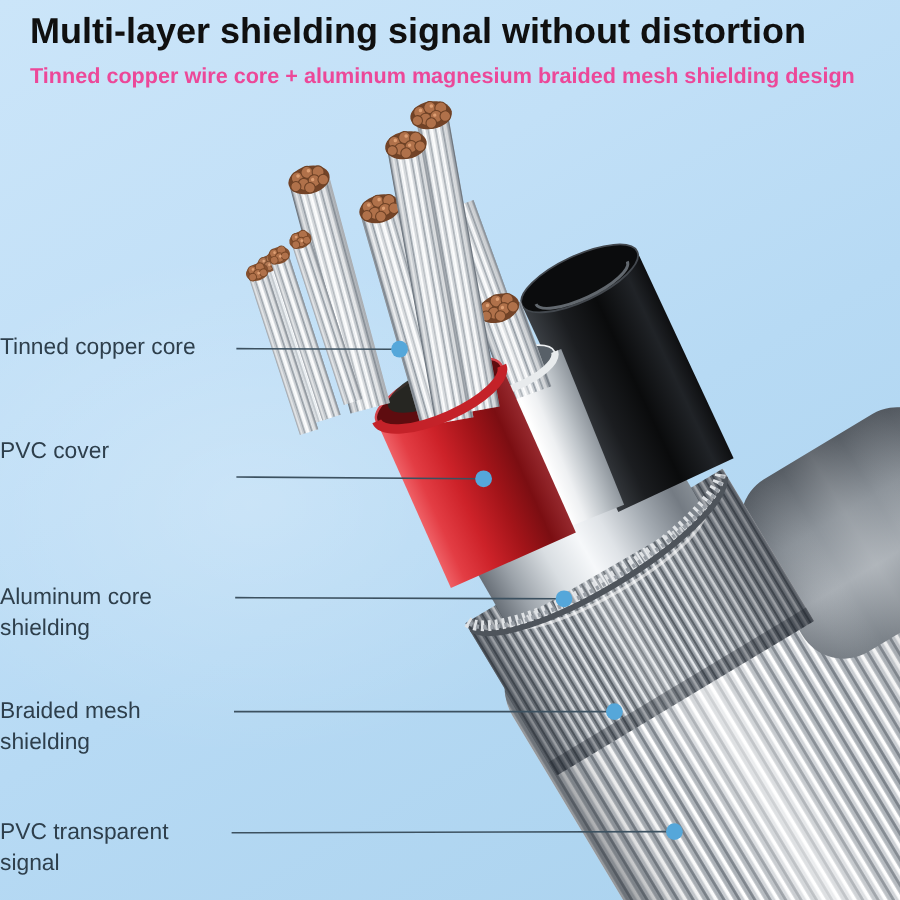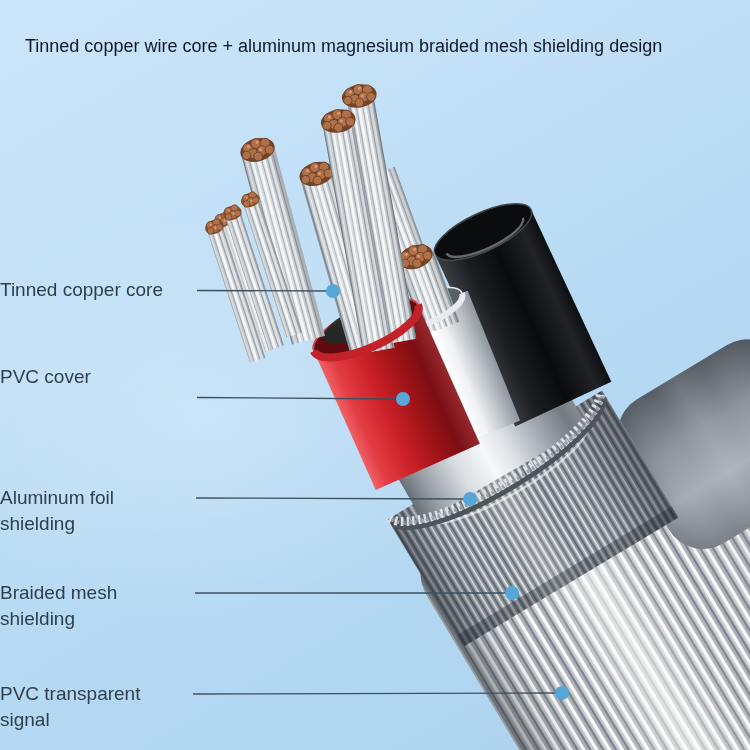--- a/index.html
+++ b/index.html
@@ -7,34 +7,35 @@
     width:750px;height:750px;overflow:hidden;position:relative;
     font-family:"Liberation Sans", sans-serif;
     background:linear-gradient(150deg,#cbe5f9 0%,#c2e0f7 30%,#b7daf4 55%,#aad2ee 100%);
   }
   .sheen{
     position:absolute;left:0;top:0;width:750px;height:750px;pointer-events:none;
     background:radial-gradient(ellipse 420px 300px at 28% 56%, rgba(255,255,255,0.22), rgba(255,255,255,0) 70%);
   }
   .hdr{position:absolute;left:25px;top:10px;width:700px;}
   .title{font-size:30px;font-weight:600;color:#101010;letter-spacing:0px;}
-  .subtitle{margin-top:26px;font-size:18px;font-weight:400;color:#0f172a;}
+  .subtitle{margin-top:9px;font-size:18px;font-weight:700;color:#ec4899;}
   .callout{
     position:absolute;left:0;width:192px;text-align:left;
     font-size:19px;color:#2e3f4c;line-height:26px;height:26px;
   }
   #co0{top:277px;} #co1{top:364px;} #co2{top:485px;} #co3{top:580px;} #co4{top:681px;}
   svg{position:absolute;left:0;top:0;}
 </style>
 </head>
 <body>
 
 <div class="sheen"></div>
 
 <div class="hdr">
+  <div class="title">Multi-layer shielding signal without distortion</div>
   <div class="subtitle">Tinned copper wire core + aluminum magnesium braided mesh shielding design</div>
 </div>
 
 <svg width="750" height="750" viewBox="0 0 750 750">
   <defs>
     <pattern id="pStrand" width="6" height="10" patternUnits="userSpaceOnUse">
       <rect width="6" height="10" fill="#b9bfc6"></rect>
       <rect x="0" width="1.3" height="10" fill="#8e969e"></rect>
       <rect x="1.3" width="1.6" height="10" fill="#eef1f3"></rect>
       <rect x="2.9" width="1.5" height="10" fill="#ffffff"></rect>
@@ -267,15 +268,15 @@
     <circle cx="333" cy="291" r="7"></circle>
     <circle cx="403" cy="399" r="7"></circle>
     <circle cx="470" cy="499" r="7"></circle>
     <circle cx="512" cy="593" r="7"></circle>
     <circle cx="562" cy="693" r="7"></circle>
   </g>
 </svg>
 
 <div class="callout" id="co0">Tinned copper core</div>
 <div class="callout" id="co1">PVC cover</div>
-<div class="callout" id="co2">Aluminum foil shielding</div>
+<div class="callout" id="co2">Aluminum core shielding</div>
 <div class="callout" id="co3">Braided mesh shielding</div>
 <div class="callout" id="co4">PVC transparent signal</div>
 
 </body></html>

